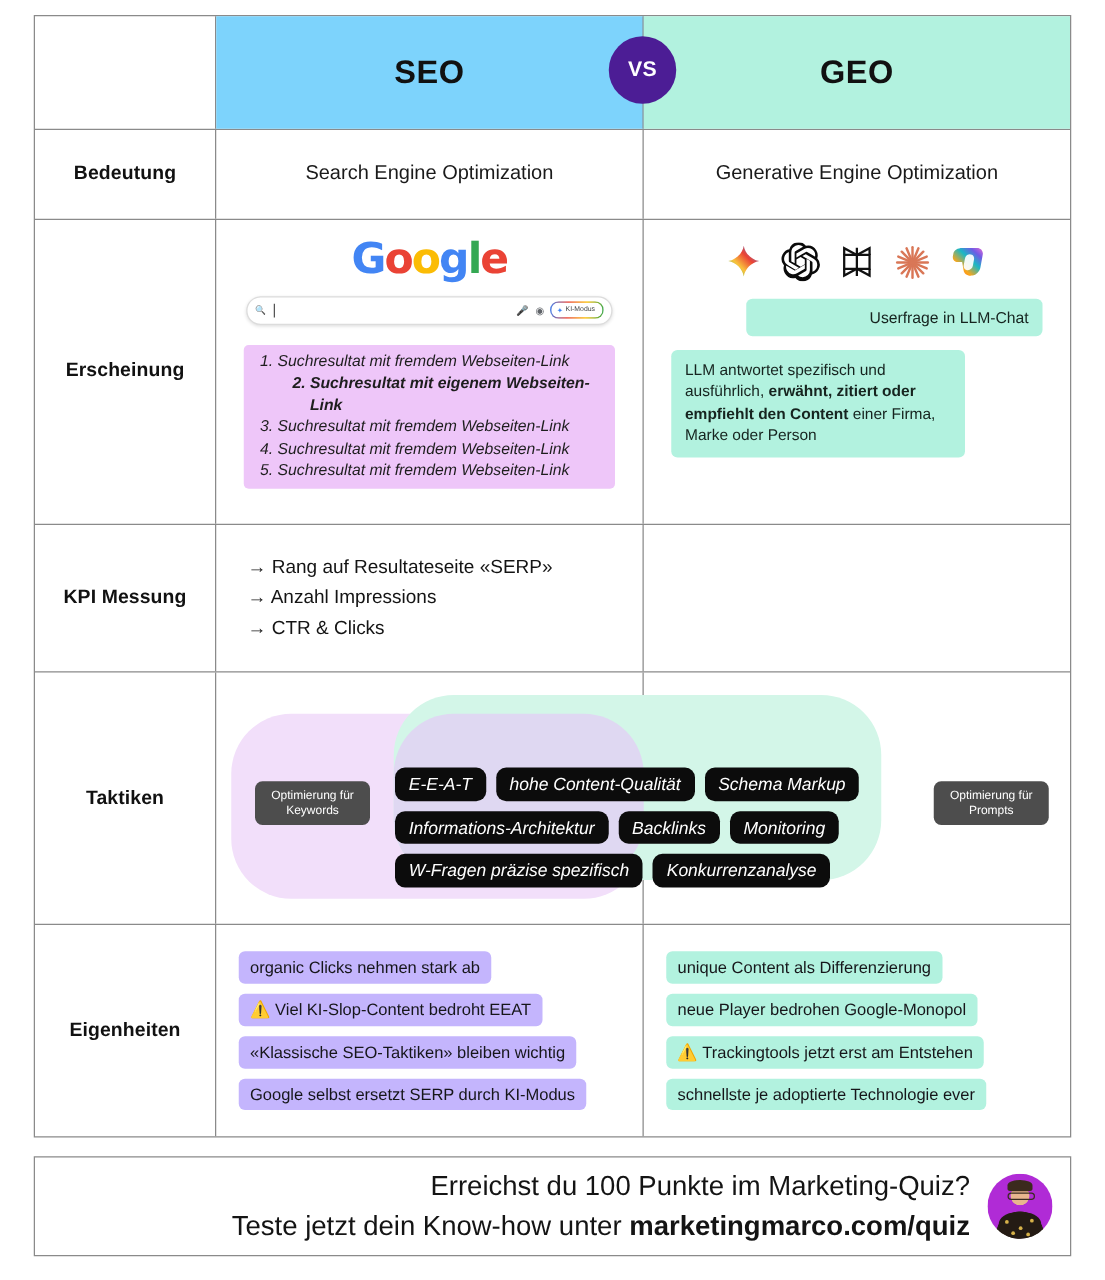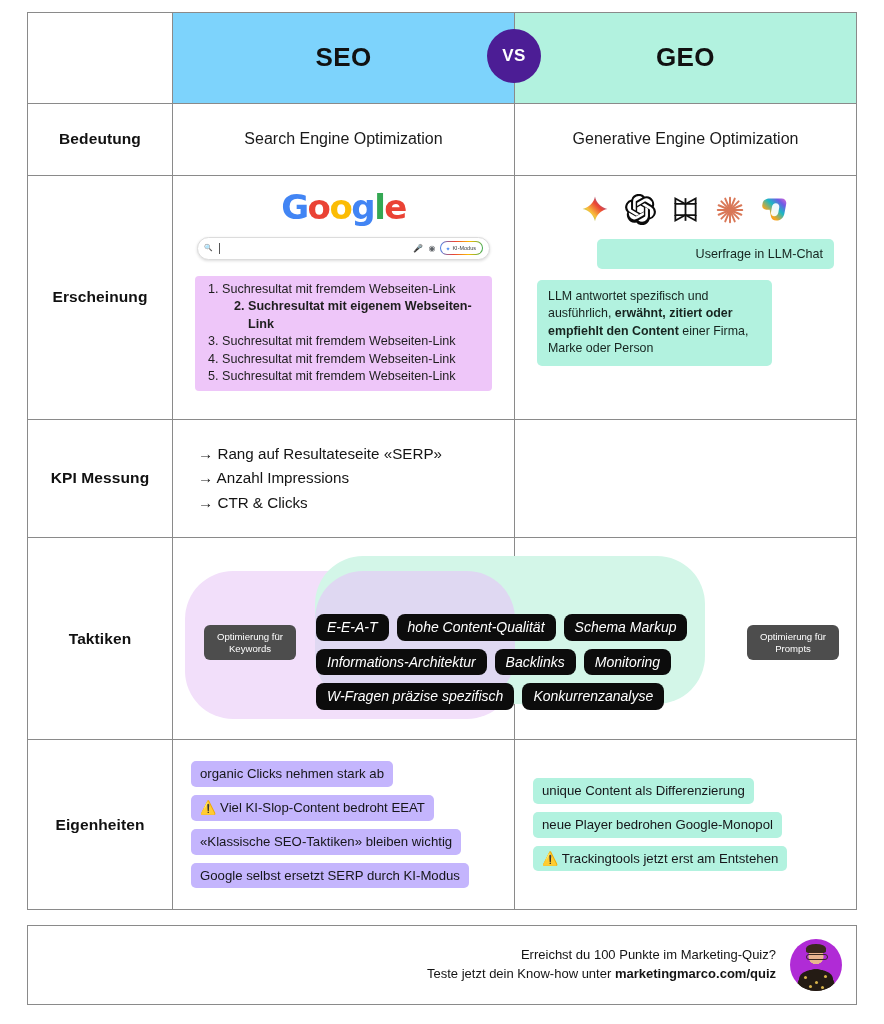--- a/index.html
+++ b/index.html
@@ -70,21 +70,21 @@
     display:flex;align-items:center;gap:2px;
     border:1px solid transparent;border-radius:10px;
     padding:1px 6px 1px 4px;height:14px;box-sizing:border-box;
     background:
       linear-gradient(#fff,#fff) padding-box,
       linear-gradient(95deg,#4285F4,#EA4335,#FBBC05,#34A853) border-box;
     font-size:5.5px;color:#3c4043;white-space:nowrap;
   }
   .ki-star{font-size:6px;color:#4285F4;}
 
-  .serp{background:#EEC6F9;border-radius:4px;padding:5px 9px;}
+  .serp{background:#EEC6F9;border-radius:4px;padding:5px 9px;font-style:italic;}
   .serp li{font-size:12.6px;line-height:1.39;color:#1e1e1e;}
   .serp ol{margin:0;padding-left:18px;}
   .serp li.bold{font-weight:bold;margin-left:26px;}
 
   .geo-inner{padding:13px 22px 0 22px;}
   .ai-logos{display:flex;align-items:center;justify-content:center;gap:15px;height:42px;margin-bottom:8px;}
   .ai-logos svg{display:block;}
 
   .bub-user{
     background:#B2F2DF;border-radius:5px;padding:8px 11px;
@@ -134,21 +134,21 @@
   .tag-p{background:#c4b5fd;}
   .tag-g{background:#B2F2DF;}
 
   
   .footer{
     position:absolute;left:27px;top:925px;width:830px;height:80px;
     border:1.5px solid #8a8a8a;box-sizing:border-box;
     display:flex;align-items:center;justify-content:flex-end;
     padding-right:14px;gap:14px;
   }
-  .foot-txt{text-align:right;font-size:13px;line-height:1.45;color:#141414;}
+  .foot-txt{text-align:right;font-size:22px;line-height:1.45;color:#141414;}
   .foot-txt b{font-weight:bold;}
   .avatar{
     width:52px;height:52px;border-radius:50%;flex:0 0 52px;
     background:radial-gradient(circle at 50% 95%, #2b2018 0 34%, rgba(43,32,24,0) 35%),
                radial-gradient(circle at 50% 34%, #e8b58e 0 17%, rgba(232,181,142,0) 18%),
                #B02BD6;
     position:relative;overflow:hidden;
   }
   .avatar .hair{position:absolute;left:31%;top:10%;width:38%;height:17%;background:#3b2a1d;border-radius:50% 50% 20% 20%;}
   .avatar .glass{position:absolute;left:30%;top:28%;width:40%;height:8%;border:1.4px solid #3a2a20;border-radius:3px;}
@@ -353,20 +353,21 @@
           <div><span class="tag tag-p">⚠️ Viel KI-Slop-Content bedroht EEAT</span></div>
           <div><span class="tag tag-p">«Klassische SEO-Taktiken» bleiben wichtig</span></div>
           <div><span class="tag tag-p">Google selbst ersetzt SERP durch KI-Modus</span></div>
         </div>
       </div>
       <div class="c-geo">
         <div class="tagwrap">
           <div><span class="tag tag-g">unique Content als Differenzierung</span></div>
           <div><span class="tag tag-g">neue Player bedrohen Google-Monopol</span></div>
           <div><span class="tag tag-g">⚠️ Trackingtools jetzt erst am Entstehen</span></div>
+          <div><span class="tag tag-g">schnellste je adoptierte Technologie ever</span></div>
         </div>
       </div>
     </div>
 
   </div>
 
   <div class="vs-badge">VS</div>
 
   <div class="footer">
     <div class="foot-txt">

